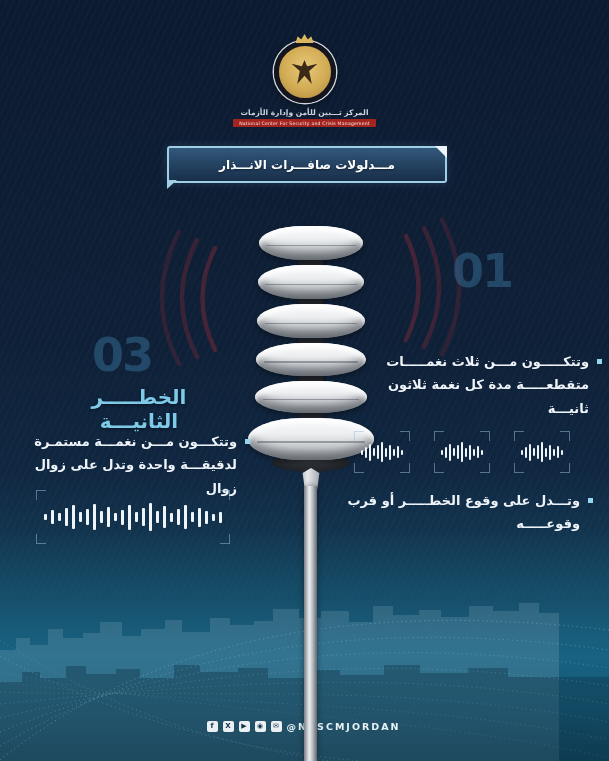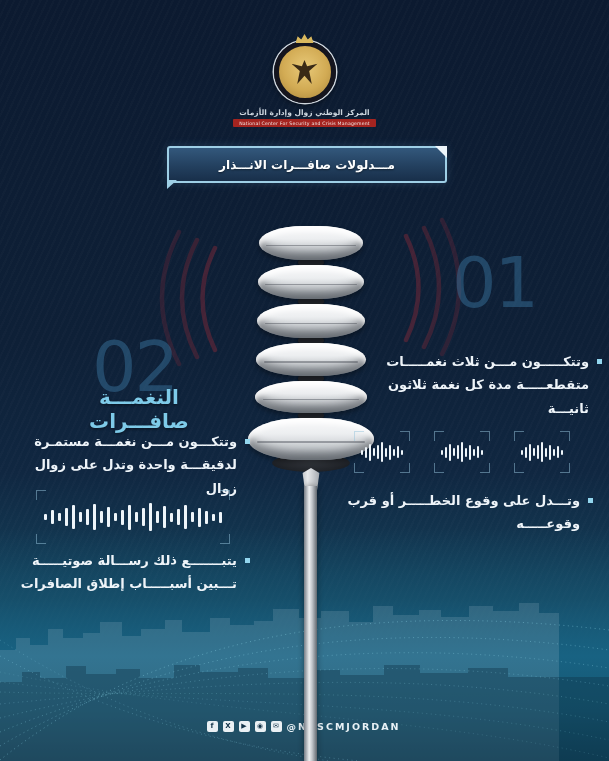--- a/index.html
+++ b/index.html
@@ -57,21 +57,21 @@
   .bowl{width:78px;height:18px;border-radius:50%;margin-top:-6px;
     background:radial-gradient(ellipse at 50% 30%,#3a3e45 0%,#1d2025 75%);}
   .cone{width:42px;height:36px;margin-top:-4px;
     background:linear-gradient(90deg,#6f757c 0%,#e7e9eb 42%,#b8bcc1 62%,#5e646b 100%);
     clip-path:polygon(50% 0,70% 14%,60% 100%,40% 100%,30% 14%);}
   .pole{position:absolute;left:304px;top:486px;width:13px;height:275px;z-index:3;
     background:linear-gradient(90deg,#787e86 0%,#eceef0 40%,#c2c6cb 62%,#62686f 100%);
     box-shadow:0 0 6px rgba(0,0,0,.4);}
 
   
-  .big-num{position:absolute;font-size:70px;font-weight:normal;color:rgba(54,110,150,.52);
+  .big-num{position:absolute;font-size:46px;font-weight:bold;color:rgba(54,110,150,.52);
     letter-spacing:-2px;z-index:2;line-height:1;}
   #num1{left:452px;top:248px;}
   #num2{left:92px;top:332px;}
   .tone-heading{position:absolute;color:#7ecbe9;font-size:20px;font-weight:bold;direction:rtl;z-index:4;
     text-shadow:0 1px 3px rgba(0,0,0,.5);}
   #heading1{left:426px;top:303px;width:152px;text-align:center;}
   #heading2{left:58px;top:385px;width:162px;text-align:center;}
 
   .point{position:absolute;display:flex;gap:8px;direction:rtl;z-index:4;
     color:#eef4f9;font-size:13px;font-weight:bold;line-height:1.8;text-align:right;}
@@ -139,21 +139,21 @@
       <path d="M0,96 C120,160 240,190 360,201" opacity="0.30"></path>
       <path d="M0,80 C110,150 220,185 330,201" opacity="0.26"></path>
     </g>
   </svg>
 
   <div class="emblem-wrap">
     <div class="crown"></div>
     <div class="emblem">
       <div class="eagle"></div>
     </div>
-    <div class="org-ar">المركز الوطني زوال وإدارة الأزمات</div>
+    <div class="org-ar">المركز تـــبين للأمن وإدارة الأزمات</div>
     <div class="org-en-strip">National Center For Security and Crisis Management</div>
   </div>
 
   <div class="title-box">
     <div class="fold"></div>
     <div class="tail"></div>
     <div class="title-text">مـــدلولات صافـــرات الانـــذار</div>
   </div>
 
   <div class="siren">
@@ -229,22 +229,22 @@
         <div class="corner tr"></div>
         <div class="corner bl"></div>
         <div class="corner br"></div>
       </div>
   </div>
   <div class="point" id="t1p2">
     <span class="bullet"></span>
     <span>وتـــدل على وقوع الخطـــــر أو قرب وقوعـــــه</span>
   </div>
 
-  <div class="big-num" id="num2">02</div>
-  <div class="tone-heading" id="heading2">النغمـــة صافـــرات</div>
+  <div class="big-num" id="num2">03</div>
+  <div class="tone-heading" id="heading2">الخطـــــر الثانيـــة</div>
   <div class="point" id="t2p1">
     <span class="bullet"></span>
     <span>وتتكـــون مـــن نغمـــة مستمـرة لدقيقـــة واحدة وتدل على زوال زوال</span>
   </div>
   <div class="wave wave-lg">
       <div class="bar" style="height: 6px;"></div>
       <div class="bar" style="height: 14px;"></div>
       <div class="bar" style="height: 8px;"></div>
       <div class="bar" style="height: 18px;"></div>
       <div class="bar" style="height: 24px;"></div>
@@ -267,24 +267,20 @@
       <div class="bar" style="height: 10px;"></div>
       <div class="bar" style="height: 19px;"></div>
       <div class="bar" style="height: 13px;"></div>
       <div class="bar" style="height: 7px;"></div>
       <div class="bar" style="height: 11px;"></div>
       <div class="corner tl"></div>
       <div class="corner tr"></div>
       <div class="corner bl"></div>
       <div class="corner br"></div>
     </div>
-  <div class="point" id="t2p2">
-    <span class="bullet"></span>
-    <span>يتبـــــــع ذلك رســـالة صوتيـــــة تـــبين أسبـــــاب إطلاق الصافرات</span>
-  </div>
 
   <div class="social-row">
     <span class="social-chip">f</span>
       <span class="social-chip">X</span>
       <span class="social-chip">▶</span>
       <span class="social-chip">◉</span>
       <span class="social-chip">✉</span>
       <span class="handle">@NCSCMJORDAN</span>
   </div>
 

